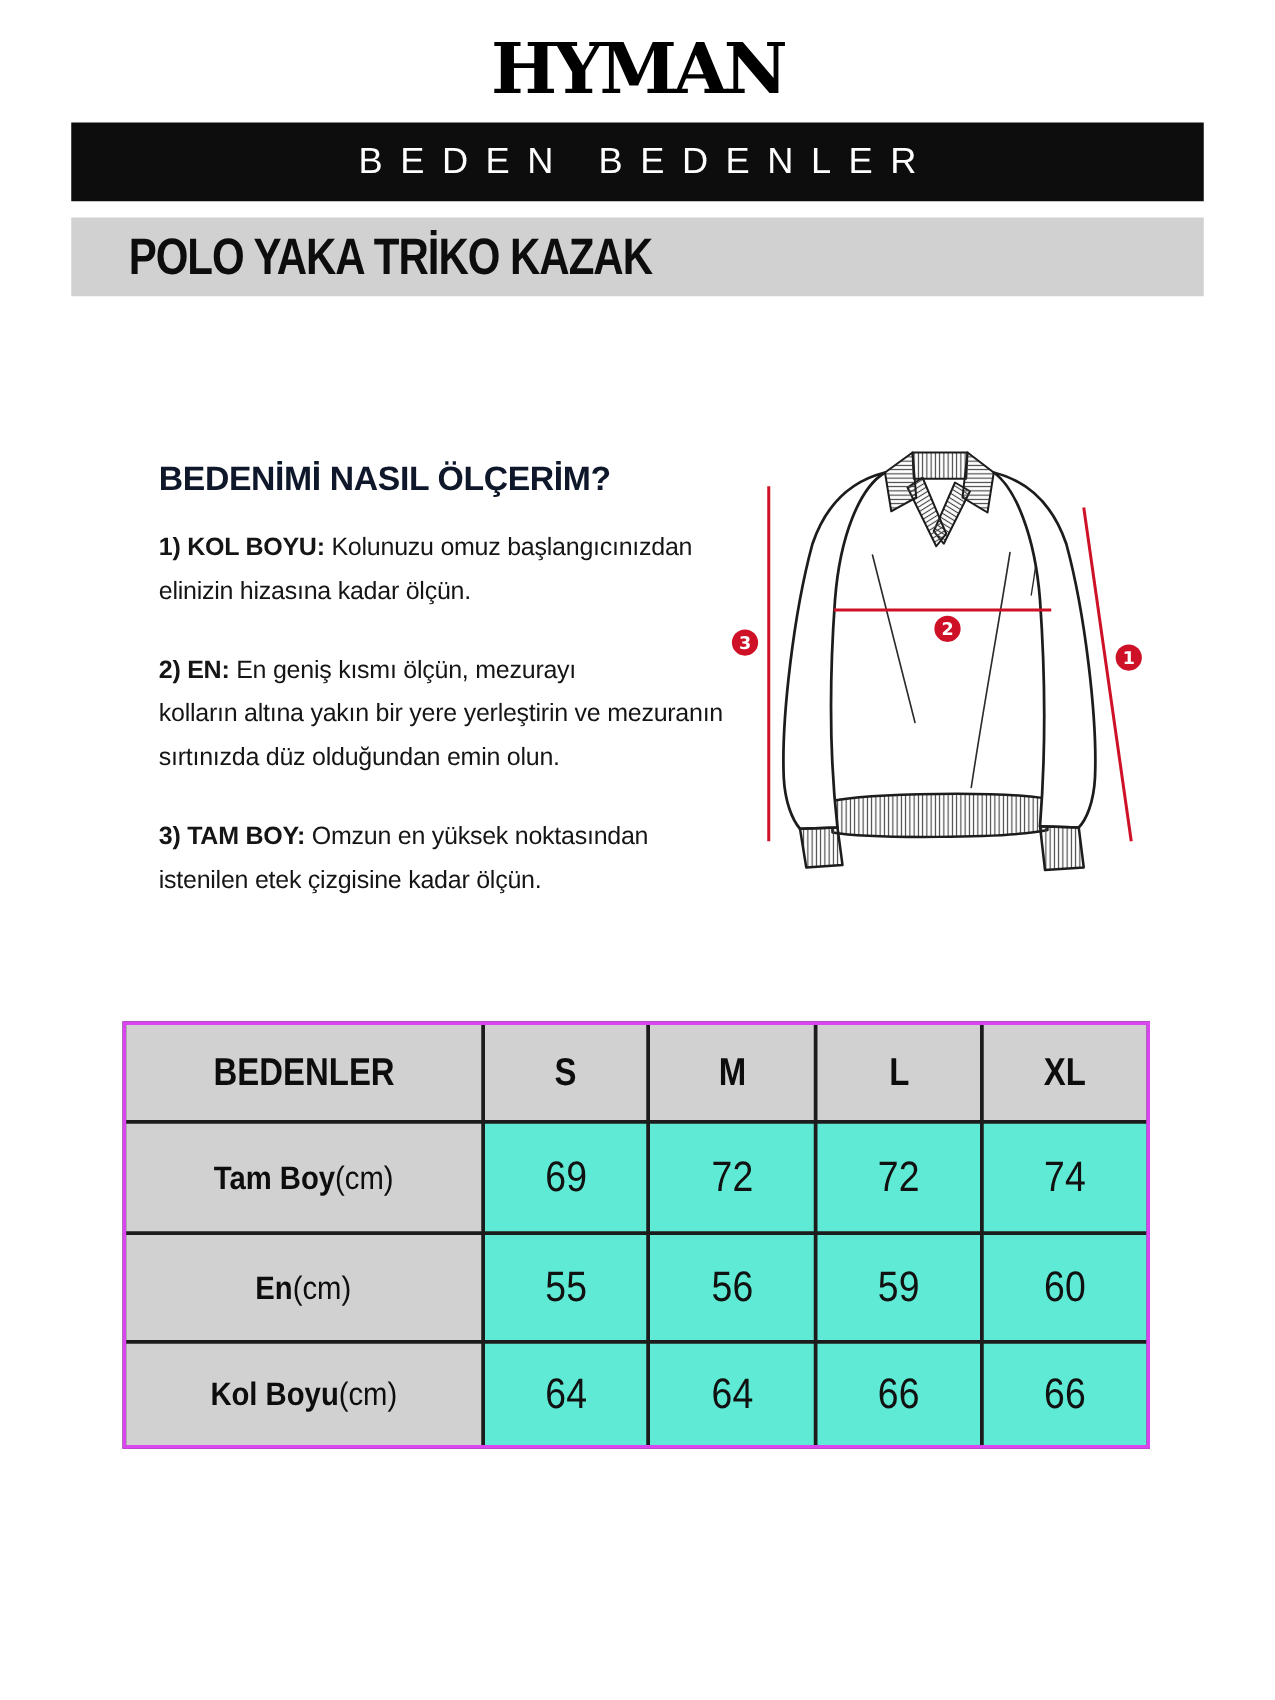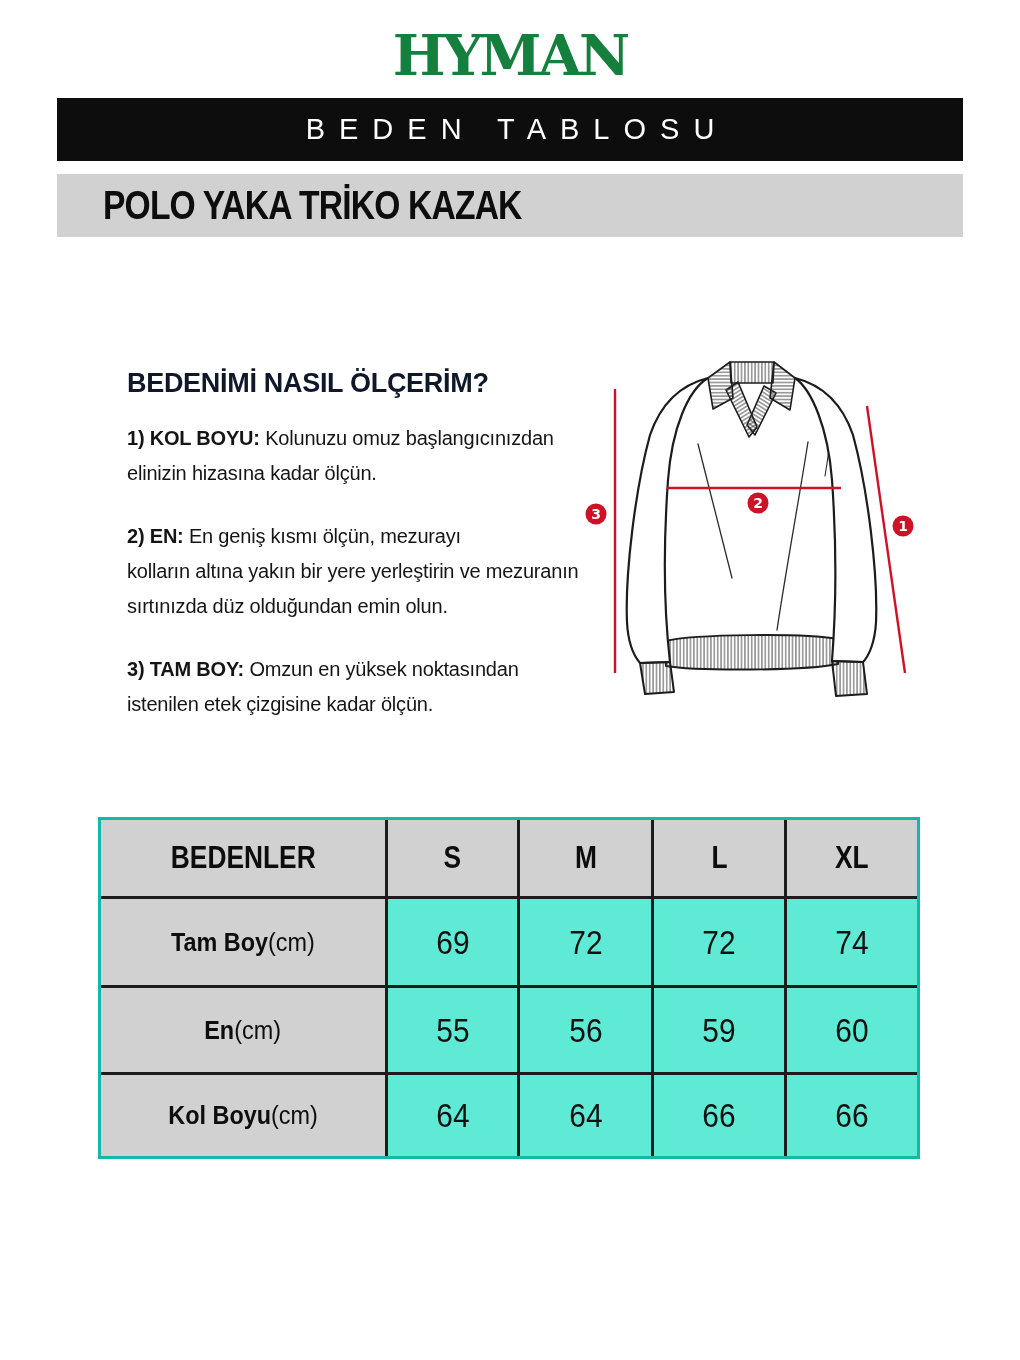--- a/index.html
+++ b/index.html
@@ -4,21 +4,21 @@
 <style>
   html,body{margin:0;padding:0;background:#fff;}
   .page{
     position:relative;width:1020px;height:1360px;background:#ffffff;overflow:hidden;
     font-family:"Liberation Sans",sans-serif;color:#111;
   }
   
   .logo{
     position:absolute;top:22px;left:0;width:100%;text-align:center;
     font-family:"DejaVu Serif",serif;font-weight:700;font-size:56px;
-    letter-spacing:-3px;color:#15803d;white-space:nowrap;
+    letter-spacing:-3px;color:#000000;white-space:nowrap;
   }
   .bar-black{
     position:absolute;left:57px;top:98px;width:906px;height:63px;background:#0d0d0d;
     display:flex;align-items:center;justify-content:center;
   }
   .bar-black span{
     color:#fff;font-size:29px;font-weight:400;letter-spacing:14px;padding-left:14px;white-space:nowrap;
   }
   .bar-gray{
     position:absolute;left:57px;top:174px;width:906px;height:63px;background:#d1d1d1;
@@ -43,21 +43,21 @@
   .badge-num{
     font-family:"DejaVu Sans",sans-serif;font-size:14px;font-weight:700;fill:#ffffff;
     text-anchor:middle;
   }
   
   .size-table{
     position:absolute;left:98px;top:817px;
     display:grid;
     grid-template-columns:284px 129px 131px 130px 130px;
     grid-template-rows:76px 86px 84px 81px;
-    gap:3px;background:#1c1c1c;border:3px solid #14b8a6;
+    gap:3px;background:#1c1c1c;border:3px solid #d946ef;
   }
   .cell{display:flex;align-items:center;justify-content:center;background:#5eead4;}
   .cell.gray{background:#d1d1d1;}
   .hdr{
     display:inline-block;transform:scaleX(0.85);transform-origin:center;
     font-size:31px;font-weight:700;color:#0d0d0d;white-space:nowrap;
   }
   .rowlbl{
     display:inline-block;transform:scaleX(0.9);transform-origin:center;
     font-size:26px;color:#0d0d0d;white-space:nowrap;
@@ -69,21 +69,21 @@
   }
 </style>
 </head>
 <body>
 
 <div class="page">
 
   <div class="logo">HYMAN</div>
 
   <div class="bar-black">
-    <span>BEDEN TABLOSU</span>
+    <span>BEDEN BEDENLER</span>
   </div>
 
   <div class="bar-gray">
     <span>POLO YAKA TRİKO KAZAK</span>
   </div>
 
   <div class="howto">
     <h2>BEDENİMİ NASIL ÖLÇERİM?</h2>
     <p><span class="lbl">1) KOL BOYU:</span><span> Kolunuzu omuz başlangıcınızdan
 elinizin hizasına kadar ölçün.</span></p>

